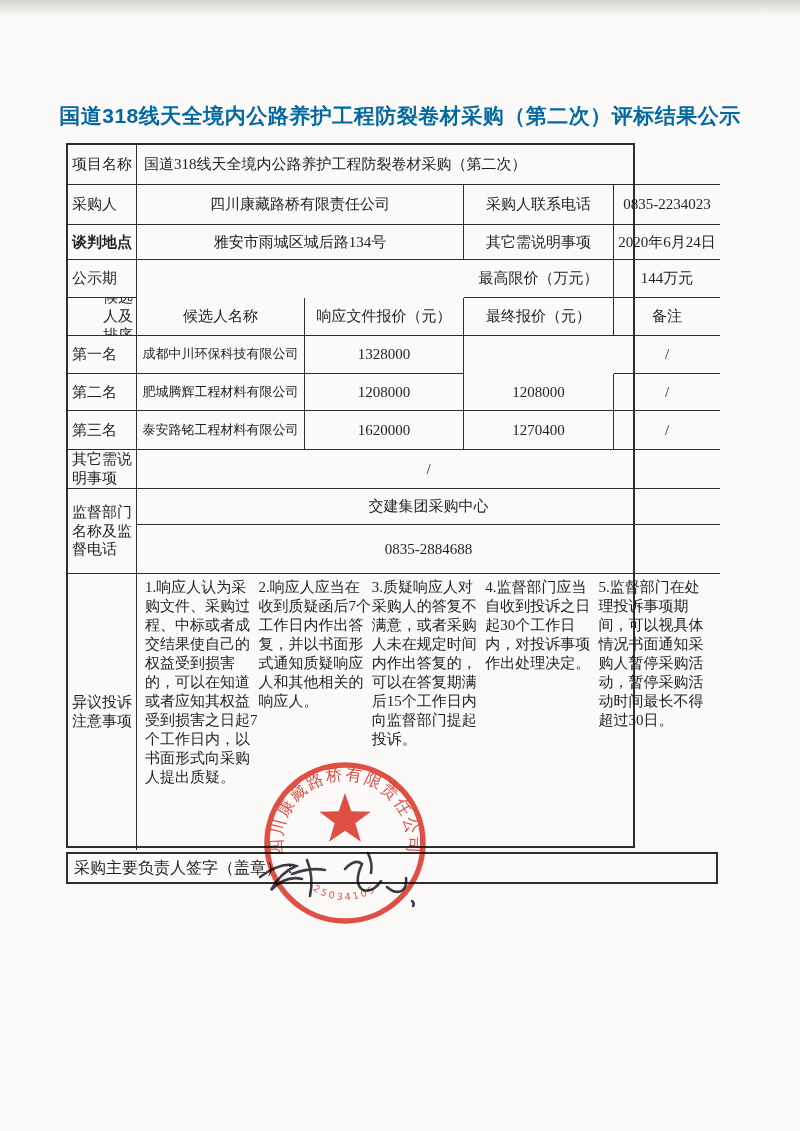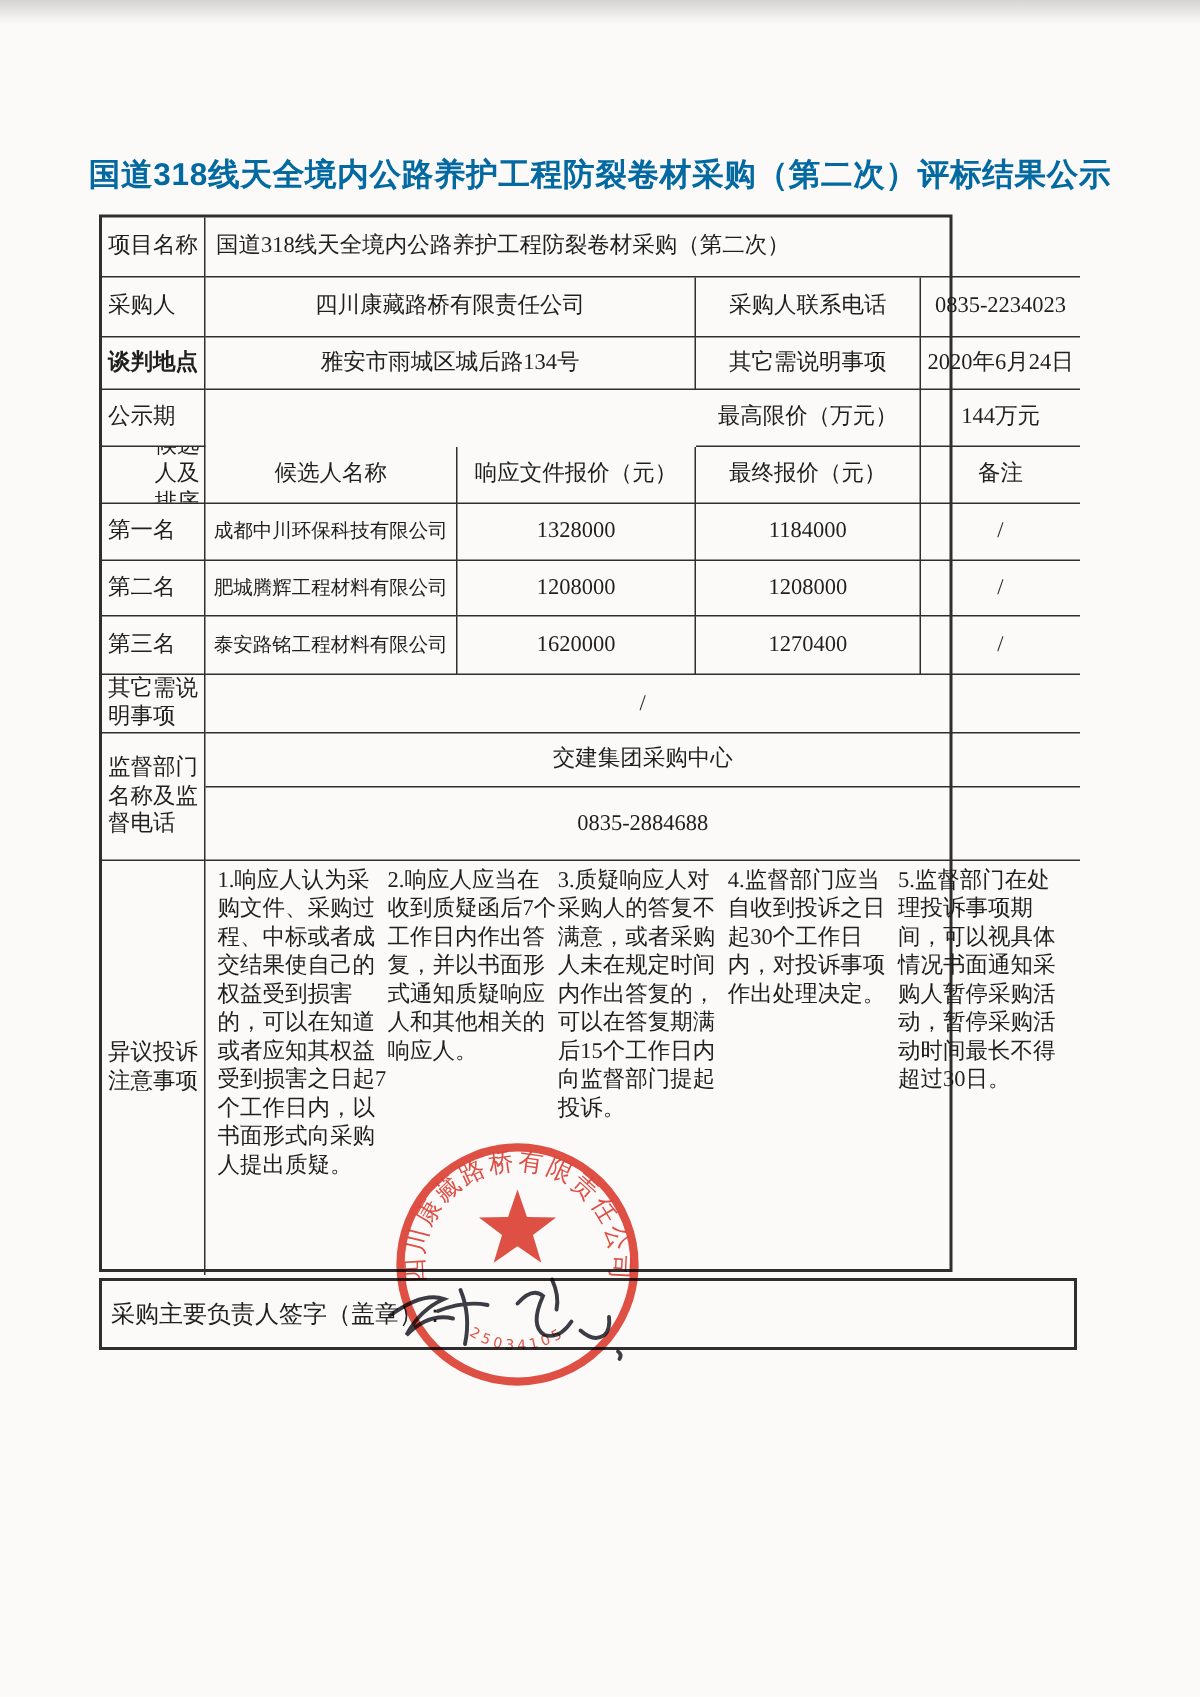--- a/index.html
+++ b/index.html
@@ -41,21 +41,21 @@
   .vleft{justify-content:flex-start;padding-left:7px;}
   .small{font-size:13px;}
   .nocr{border-right:none;}
   .nocb{border-bottom:none;}
   .obj{
     align-items:flex-start;justify-content:center;
     padding:4px 8px;font-size:15px;line-height:19px;
   }
   .obj div{width:100%;}
   .sign-box{
-    position:absolute;left:66px;top:852px;width:652px;height:48px;
+    position:absolute;left:66px;top:852px;width:652px;height:32px;
     border:2px solid #2e2e2e;box-sizing:border-box;
     display:flex;align-items:center;padding-left:6px;
     font-size:16px;background:transparent;
   }
   .stamp{
     position:absolute;left:261px;top:759px;width:168px;height:168px;
     mix-blend-mode:multiply;opacity:0.93;
   }
   .handwriting{
     position:absolute;left:252px;top:843px;width:200px;height:75px;
@@ -90,21 +90,20 @@
 
   <div class="c lab" style="grid-row:5;grid-column:1;padding-left:35px;">候选人及排序</div>
   <div class="c ctr" style="grid-row:5;grid-column:2;">候选人名称</div>
   <div class="c ctr" style="grid-row:5;grid-column:3;">响应文件报价（元）</div>
   <div class="c ctr" style="grid-row:5;grid-column:4;">最终报价（元）</div>
   <div class="c ctr nocr" style="grid-row:5;grid-column:5;">备注</div>
 
   <div class="c lab" style="grid-row:6;grid-column:1;">第一名</div>
   <div class="c ctr small" style="grid-row:6;grid-column:2;">成都中川环保科技有限公司</div>
   <div class="c ctr" style="grid-row:6;grid-column:3;">1328000</div>
-  <div class="c ctr" style="grid-row:6;grid-column:4;">1184000</div>
   <div class="c ctr nocr" style="grid-row:6;grid-column:5;">/</div>
 
   <div class="c lab" style="grid-row:7;grid-column:1;">第二名</div>
   <div class="c ctr small" style="grid-row:7;grid-column:2;">肥城腾辉工程材料有限公司</div>
   <div class="c ctr" style="grid-row:7;grid-column:3;">1208000</div>
   <div class="c ctr" style="grid-row:7;grid-column:4;">1208000</div>
   <div class="c ctr nocr" style="grid-row:7;grid-column:5;">/</div>
 
   <div class="c lab" style="grid-row:8;grid-column:1;">第三名</div>
   <div class="c ctr small" style="grid-row:8;grid-column:2;">泰安路铭工程材料有限公司</div>

